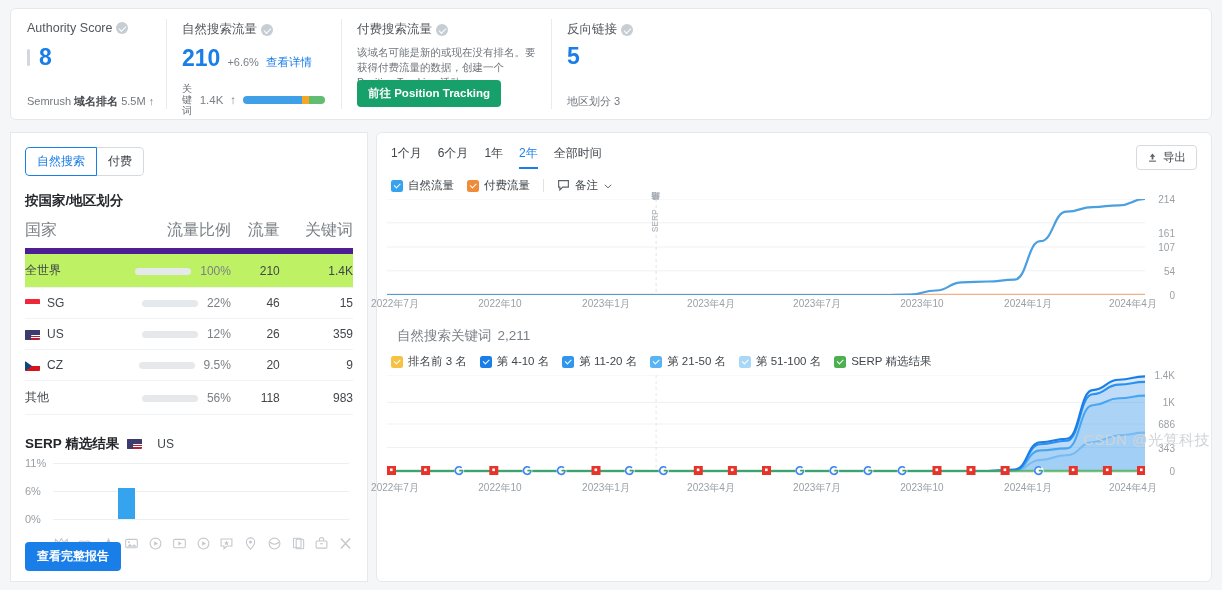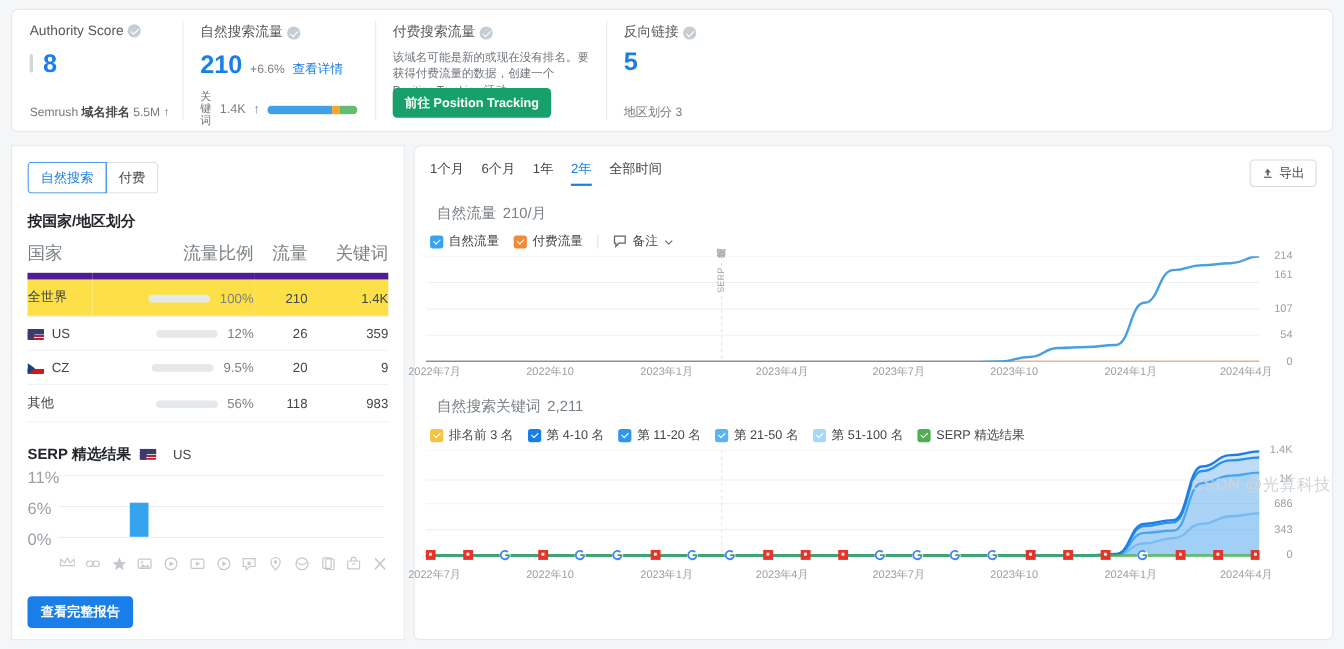--- a/index.html
+++ b/index.html
@@ -115,42 +115,42 @@
   table.ctbl th {
     font-size: 16px; color: #7a8085; font-weight: 400; text-align: right;
     padding: 0 0 7px 0; border-bottom: 6px solid #4c1d95;
   }
   table.ctbl th.c-name { text-align: left; }
   table.ctbl td {
     font-size: 12px; color: #41464b; padding: 8px 0; text-align: right;
     border-bottom: 1px solid #f0f2f4;
   }
   table.ctbl td.c-name { text-align: left; color: #41464b; }
-  table.ctbl tr.hl td { background: #fde047; }
+  table.ctbl tr.hl td { background: #bef264; }
   table.ctbl tr.hl td.c-name { color: #41464b; }
   td.c-num-link { color: #1a7ee8; }
   .flag {
     display: inline-block; width: 15px; height: 10px; vertical-align: middle;
     margin-right: 7px; border-radius: 1px;
   }
   .bar-wrap { display: inline-block; width: 56px; height: 7px; background: #e6e9ec; border-radius: 4px; vertical-align: middle; }
   .bar-fill { height: 7px; background: #36a3ef; border-radius: 4px; }
   .pct { color: #7a8085; }
 
   .btn-blue {
     background: #1a7ee8; color: #fff; border: none; border-radius: 4px;
     font-size: 12px; font-weight: 700; padding: 6px 12px; cursor: pointer;
   }
 
   .serp-head { display: flex; align-items: center; gap: 8px; margin: 20px 0 6px 0; }
   .serp-head .t { font-size: 13.5px; font-weight: 700; color: #23272b; }
   .serp-head .loc { font-size: 12px; color: #41464b; }
 
   .serp-chart { position: relative; height: 72px; margin-top: 6px; }
-  .serp-axis-lbl { position: absolute; left: 0; font-size: 15px; color: #9aa0a6; text-align: center; }
+  .serp-axis-lbl { position: absolute; left: 0; font-size: 11px; color: #9aa0a6; text-align: center; }
   .serp-grid { position: absolute; left: 28px; right: 4px; height: 1px; background: #eceff1; }
   .serp-bar { position: absolute; width: 17px; background: #36a3ef; }
   .serp-icons {
     position: absolute; left: 28px; right: 0; bottom: -20px;
     display: flex; justify-content: space-between; align-items: center;
   }
   .serp-icons svg { display: block; }
 
   
   .rng-tabs { display: flex; gap: 16px; align-items: flex-end; padding-left: 4px; }
@@ -273,20 +273,26 @@
             <th class="">流量</th>
             <th class="">关键词</th>
           </tr>
         </thead>
       <tbody id="ctbl-body">
           <tr class="hl">
             <td class="c-name">全世界</td>
             <td><span class="bar-wrap"><span class="bar-fill" style="width:100%"></span></span><span class="pct" style="margin-left:9px">100%</span></td>
             <td class="">210</td>
             <td class="">1.4K</td>
+          </tr>
+          <tr class="">
+            <td class="c-name"><span class="flag" style="background:linear-gradient(to bottom,#ed2939 0 50%,#fff 50% 100%)"></span>SG</td>
+            <td><span class="bar-wrap"><span class="bar-fill" style="width:22%"></span></span><span class="pct" style="margin-left:9px">22%</span></td>
+            <td class="c-num-link">46</td>
+            <td class="c-num-link">15</td>
           </tr>
           <tr class="">
             <td class="c-name"><span class="flag" style="background:repeating-linear-gradient(to bottom,#b22234 0 1.4px,#fff 1.4px 2.8px); box-shadow:inset 6px 5px 0 0 #3c3b6e"></span>US</td>
             <td><span class="bar-wrap"><span class="bar-fill" style="width:12%"></span></span><span class="pct" style="margin-left:9px">12%</span></td>
             <td class="c-num-link">26</td>
             <td class="c-num-link">359</td>
           </tr>
           <tr class="">
             <td class="c-name"><span class="flag" style="background:linear-gradient(to bottom,#fff 0 50%,#d7141a 50% 100%); position:relative; overflow:hidden"><span style="position:absolute;left:0;top:0;width:0;height:0;border-top:5px solid transparent;border-bottom:5px solid transparent;border-left:7px solid #11457e"></span></span>CZ</td>
             <td><span class="bar-wrap"><span class="bar-fill" style="width:9.5%"></span></span><span class="pct" style="margin-left:9px">9.5%</span></td>
@@ -413,23 +419,20 @@
       </div>
 
     <button class="export-btn">
       <svg width="11" height="11" viewBox="0 0 16 16">
         <path d="M8 2 L12 7 H9.3 V11 H6.7 V7 H4 Z" fill="#5d6369"></path>
         <rect x="3" y="12.5" width="10" height="1.6" fill="#5d6369"></rect>
       </svg>
       <span>导出</span>
     </button>
 
-    <div class="chart-title">
-      <span>自然流量</span><span>210/月</span>
-    </div>
 
     <div class="legend-row" id="traffic-legend">
         <span class="lg">
           <span class="ck" style="background:#36a3ef"></span>
           <span>自然流量</span>
         </span>
         <span class="lg">
           <span class="ck" style="background:#f08b3a"></span>
           <span>付费流量</span>
         </span>
@@ -454,21 +457,21 @@
             <line x1="0" y1="23.8" x2="758" y2="23.8" stroke="#eef1f3" stroke-width="1"></line>
             <line x1="0" y1="0.0" x2="758" y2="0.0" stroke="#eef1f3" stroke-width="1"></line>
             <line x1="269.1" y1="0" x2="269.1" y2="96" stroke="#dfe3e6" stroke-width="1" stroke-dasharray="3 3"></line>
             <path d="M0.0,96.0 C13.1,96.0 13.1,96.0 26.1,96.0 C39.2,96.0 39.2,96.0 52.3,96.0 C65.3,96.0 65.3,96.0 78.4,96.0 C91.5,96.0 91.5,96.0 104.6,96.0 C117.6,96.0 117.6,96.0 130.7,96.0 C143.8,96.0 143.8,96.0 156.8,96.0 C169.9,96.0 169.9,96.0 183.0,96.0 C196.0,96.0 196.0,96.0 209.1,96.0 C222.2,96.0 222.2,96.0 235.2,96.0 C248.3,96.0 248.3,96.0 261.4,96.0 C274.4,96.0 274.4,96.0 287.5,96.0 C300.6,96.0 300.6,96.0 313.7,96.0 C326.7,96.0 326.7,96.0 339.8,96.0 C352.9,96.0 352.9,96.0 365.9,96.0 C379.0,96.0 379.0,96.0 392.1,96.0 C405.1,96.0 405.1,96.0 418.2,96.0 C431.3,96.0 431.3,96.0 444.3,96.0 C457.4,96.0 457.4,96.0 470.5,96.0 C483.6,96.0 483.6,96.0 496.6,96.0 C509.7,96.0 509.7,96.0 522.8,96.0 C535.8,96.0 535.8,96.0 548.9,96.0 C562.0,96.0 562.0,96.0 575.0,96.0 C588.1,96.0 588.1,96.0 601.2,96.0 C614.2,96.0 614.2,96.0 627.3,96.0 C640.4,96.0 640.4,96.0 653.4,96.0 C666.5,96.0 666.5,96.0 679.6,96.0 C692.7,96.0 692.7,96.0 705.7,96.0 C718.8,96.0 718.8,96.0 731.9,96.0 C744.9,96.0 744.9,96.0 758.0,96.0" fill="none" stroke="#f0b089" stroke-width="2.4"></path>
             <path d="M0.0,96.0 C13.1,96.0 13.1,96.0 26.1,96.0 C39.2,96.0 39.2,96.0 52.3,96.0 C65.3,96.0 65.3,96.0 78.4,96.0 C91.5,96.0 91.5,96.0 104.6,96.0 C117.6,96.0 117.6,96.0 130.7,96.0 C143.8,96.0 143.8,96.0 156.8,96.0 C169.9,96.0 169.9,96.0 183.0,96.0 C196.0,96.0 196.0,96.0 209.1,96.0 C222.2,96.0 222.2,96.0 235.2,96.0 C248.3,96.0 248.3,96.0 261.4,96.0 C274.4,96.0 274.4,96.0 287.5,96.0 C300.6,96.0 300.6,96.0 313.7,96.0 C326.7,96.0 326.7,96.0 339.8,96.0 C352.9,96.0 352.9,96.0 365.9,96.0 C379.0,96.0 379.0,96.0 392.1,96.0 C405.1,96.0 405.1,96.0 418.2,96.0 C431.3,96.0 431.3,96.0 444.3,96.0 C457.4,96.0 457.4,96.0 470.5,96.0 C483.6,96.0 483.6,96.0 496.6,96.0 C509.7,96.0 509.7,95.6 522.8,95.6 C535.8,95.6 535.8,91.5 548.9,91.5 C562.0,91.5 562.0,83.4 575.0,83.4 C588.1,83.4 588.1,82.5 601.2,82.5 C614.2,82.5 614.2,80.7 627.3,80.7 C640.4,80.7 640.4,42.2 653.4,42.2 C666.5,42.2 666.5,12.6 679.6,12.6 C692.7,12.6 692.7,8.1 705.7,8.1 C718.8,8.1 718.8,6.3 731.9,6.3 C744.9,6.3 744.9,0.0 758.0,0.0" fill="none" stroke="#4a9fe0" stroke-width="2.2"></path>
           </svg>
           <div class="yaxis">
             <span class="ytick" style="top:96.0px">0</span>
             <span class="ytick" style="top:71.8px">54</span>
             <span class="ytick" style="top:48.0px">107</span>
-            <span class="ytick" style="top:17px">161</span>
+            <span class="ytick" style="top:34px">161</span>
             <span class="ytick" style="top:0.0px">214</span>
           </div>
           <span style="position:absolute; left:262px; top:8px; font-size:8.5px; color:#a7adb3; writing-mode:vertical-rl; transform:rotate(180deg); white-space:nowrap;">SERP 精选结果</span>
         </div>
         <div class="xaxis">
           <span class="xtick" style="left:8px">2022年7月</span>
           <span class="xtick" style="left:113px">2022年10</span>
           <span class="xtick" style="left:219px">2023年1月</span>
           <span class="xtick" style="left:324px">2023年4月</span>
           <span class="xtick" style="left:430px">2023年7月</span>

